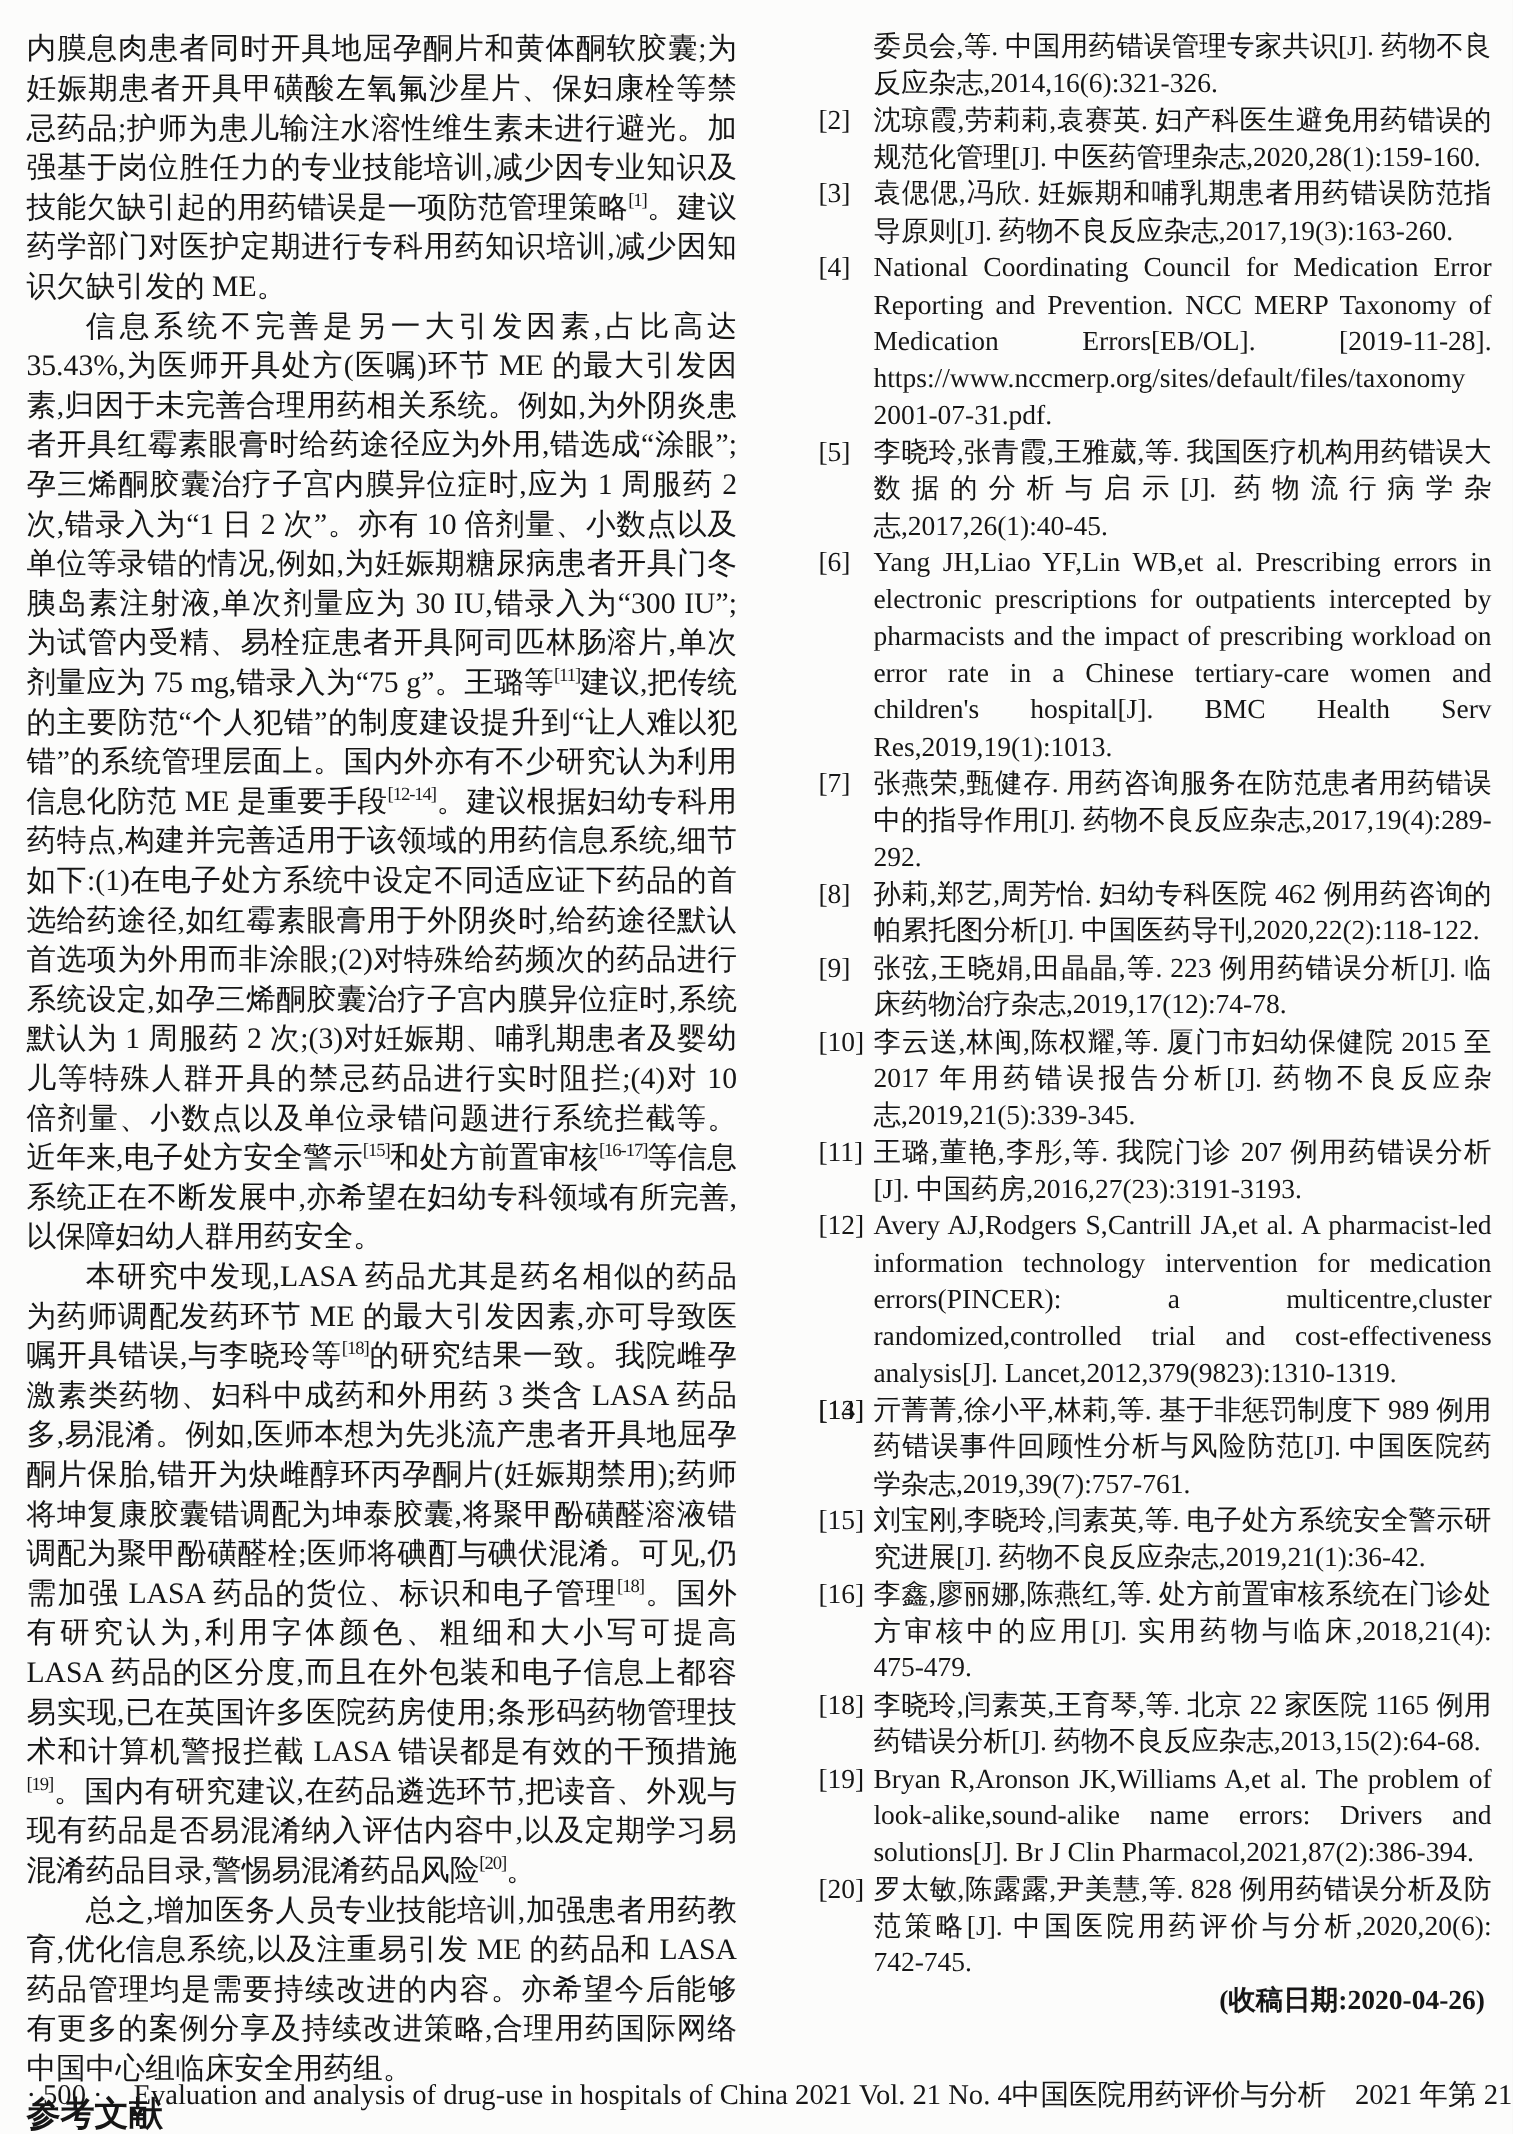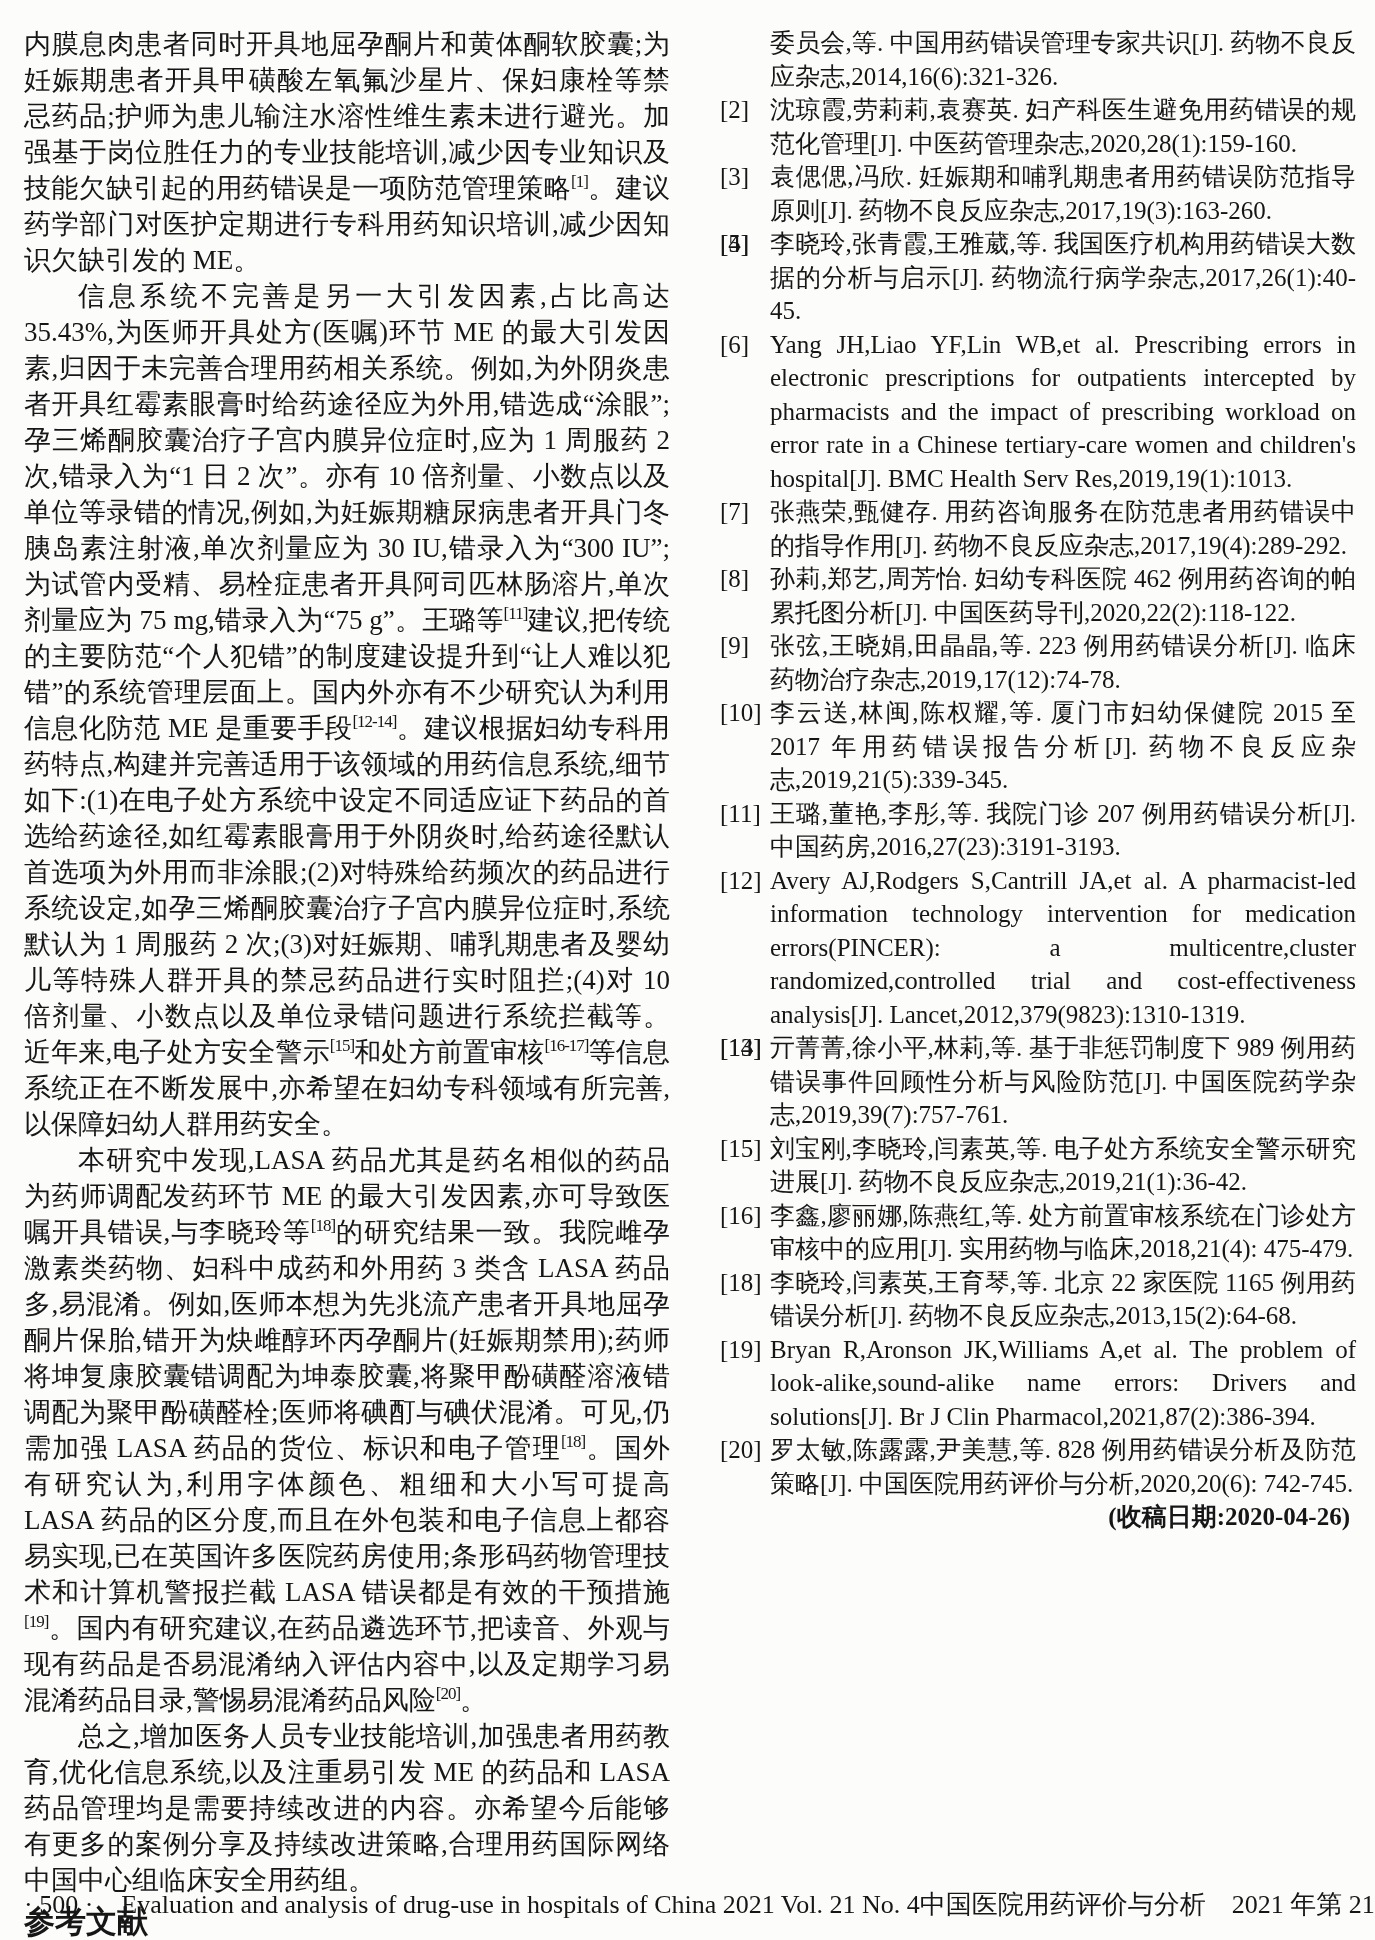--- a/index.html
+++ b/index.html
@@ -40,21 +40,21 @@
     font-size:31px;line-height:44px;
     margin:2px 0 2px 0;
   }
   .ref{
     position:relative;
     padding-left:50px;
     text-align:justify;text-justify:inter-character;
     font-size:26px;line-height:36px;
   }
   .col-right .ref{
-    font-size:25px;line-height:33.5px;
+    font-size:25px;line-height:33.5px;margin-left:24px;
   }
   .ref .ref-num{
     position:absolute;left:0;top:0;
   }
   .received{
     font-size:25px;line-height:33.5px;
     text-align:right;
     padding-right:6px;
     font-weight:bold;
   }
@@ -79,21 +79,21 @@
           <p class="para indent">总之,增加医务人员专业技能培训,加强患者用药教育,优化信息系统,以及注重易引发 ME 的药品和 LASA 药品管理均是需要持续改进的内容。亦希望今后能够有更多的案例分享及持续改进策略,合理用药国际网络中国中心组临床安全用药组。</p>
         </div>
       <h3 class="refs-heading">参考文献</h3>
 
     </div>
     <div class="col col-right">
       <div id="refs-right">
           <div class="ref"><span class="ref-num"></span><span class="ref-text">委员会,等. 中国用药错误管理专家共识[J]. 药物不良反应杂志,2014,16(6):321-326.</span></div>
           <div class="ref"><span class="ref-num">[2]</span><span class="ref-text">沈琼霞,劳莉莉,袁赛英. 妇产科医生避免用药错误的规范化管理[J]. 中医药管理杂志,2020,28(1):159-160.</span></div>
           <div class="ref"><span class="ref-num">[3]</span><span class="ref-text">袁偲偲,冯欣. 妊娠期和哺乳期患者用药错误防范指导原则[J]. 药物不良反应杂志,2017,19(3):163-260.</span></div>
-          <div class="ref"><span class="ref-num">[4]</span></div>
+          <div class="ref"><span class="ref-num">[4]</span><span class="ref-text">National Coordinating Council for Medication Error Reporting and Prevention. NCC MERP Taxonomy of Medication Errors[EB/OL]. [2019-11-28]. https://www.nccmerp.org/sites/default/files/taxonomy 2001-07-31.pdf.</span></div>
           <div class="ref"><span class="ref-num">[5]</span><span class="ref-text">李晓玲,张青霞,王雅葳,等. 我国医疗机构用药错误大数据的分析与启示[J]. 药物流行病学杂志,2017,26(1):40-45.</span></div>
           <div class="ref"><span class="ref-num">[6]</span><span class="ref-text">Yang JH,Liao YF,Lin WB,et al. Prescribing errors in electronic prescriptions for outpatients intercepted by pharmacists and the impact of prescribing workload on error rate in a Chinese tertiary-care women and children's hospital[J]. BMC Health Serv Res,2019,19(1):1013.</span></div>
           <div class="ref"><span class="ref-num">[7]</span><span class="ref-text">张燕荣,甄健存. 用药咨询服务在防范患者用药错误中的指导作用[J]. 药物不良反应杂志,2017,19(4):289-292.</span></div>
           <div class="ref"><span class="ref-num">[8]</span><span class="ref-text">孙莉,郑艺,周芳怡. 妇幼专科医院 462 例用药咨询的帕累托图分析[J]. 中国医药导刊,2020,22(2):118-122.</span></div>
           <div class="ref"><span class="ref-num">[9]</span><span class="ref-text">张弦,王晓娟,田晶晶,等. 223 例用药错误分析[J]. 临床药物治疗杂志,2019,17(12):74-78.</span></div>
           <div class="ref"><span class="ref-num">[10]</span><span class="ref-text">李云送,林闽,陈权耀,等. 厦门市妇幼保健院 2015 至 2017 年用药错误报告分析[J]. 药物不良反应杂志,2019,21(5):339-345.</span></div>
           <div class="ref"><span class="ref-num">[11]</span><span class="ref-text">王璐,董艳,李彤,等. 我院门诊 207 例用药错误分析[J]. 中国药房,2016,27(23):3191-3193.</span></div>
           <div class="ref"><span class="ref-num">[12]</span><span class="ref-text">Avery AJ,Rodgers S,Cantrill JA,et al. A pharmacist-led information technology intervention for medication errors(PINCER): a multicentre,cluster randomized,controlled trial and cost-effectiveness analysis[J]. Lancet,2012,379(9823):1310-1319.</span></div>
           <div class="ref"><span class="ref-num">[13]</span></div>
           <div class="ref"><span class="ref-num">[14]</span><span class="ref-text">亓菁菁,徐小平,林莉,等. 基于非惩罚制度下 989 例用药错误事件回顾性分析与风险防范[J]. 中国医院药学杂志,2019,39(7):757-761.</span></div>

